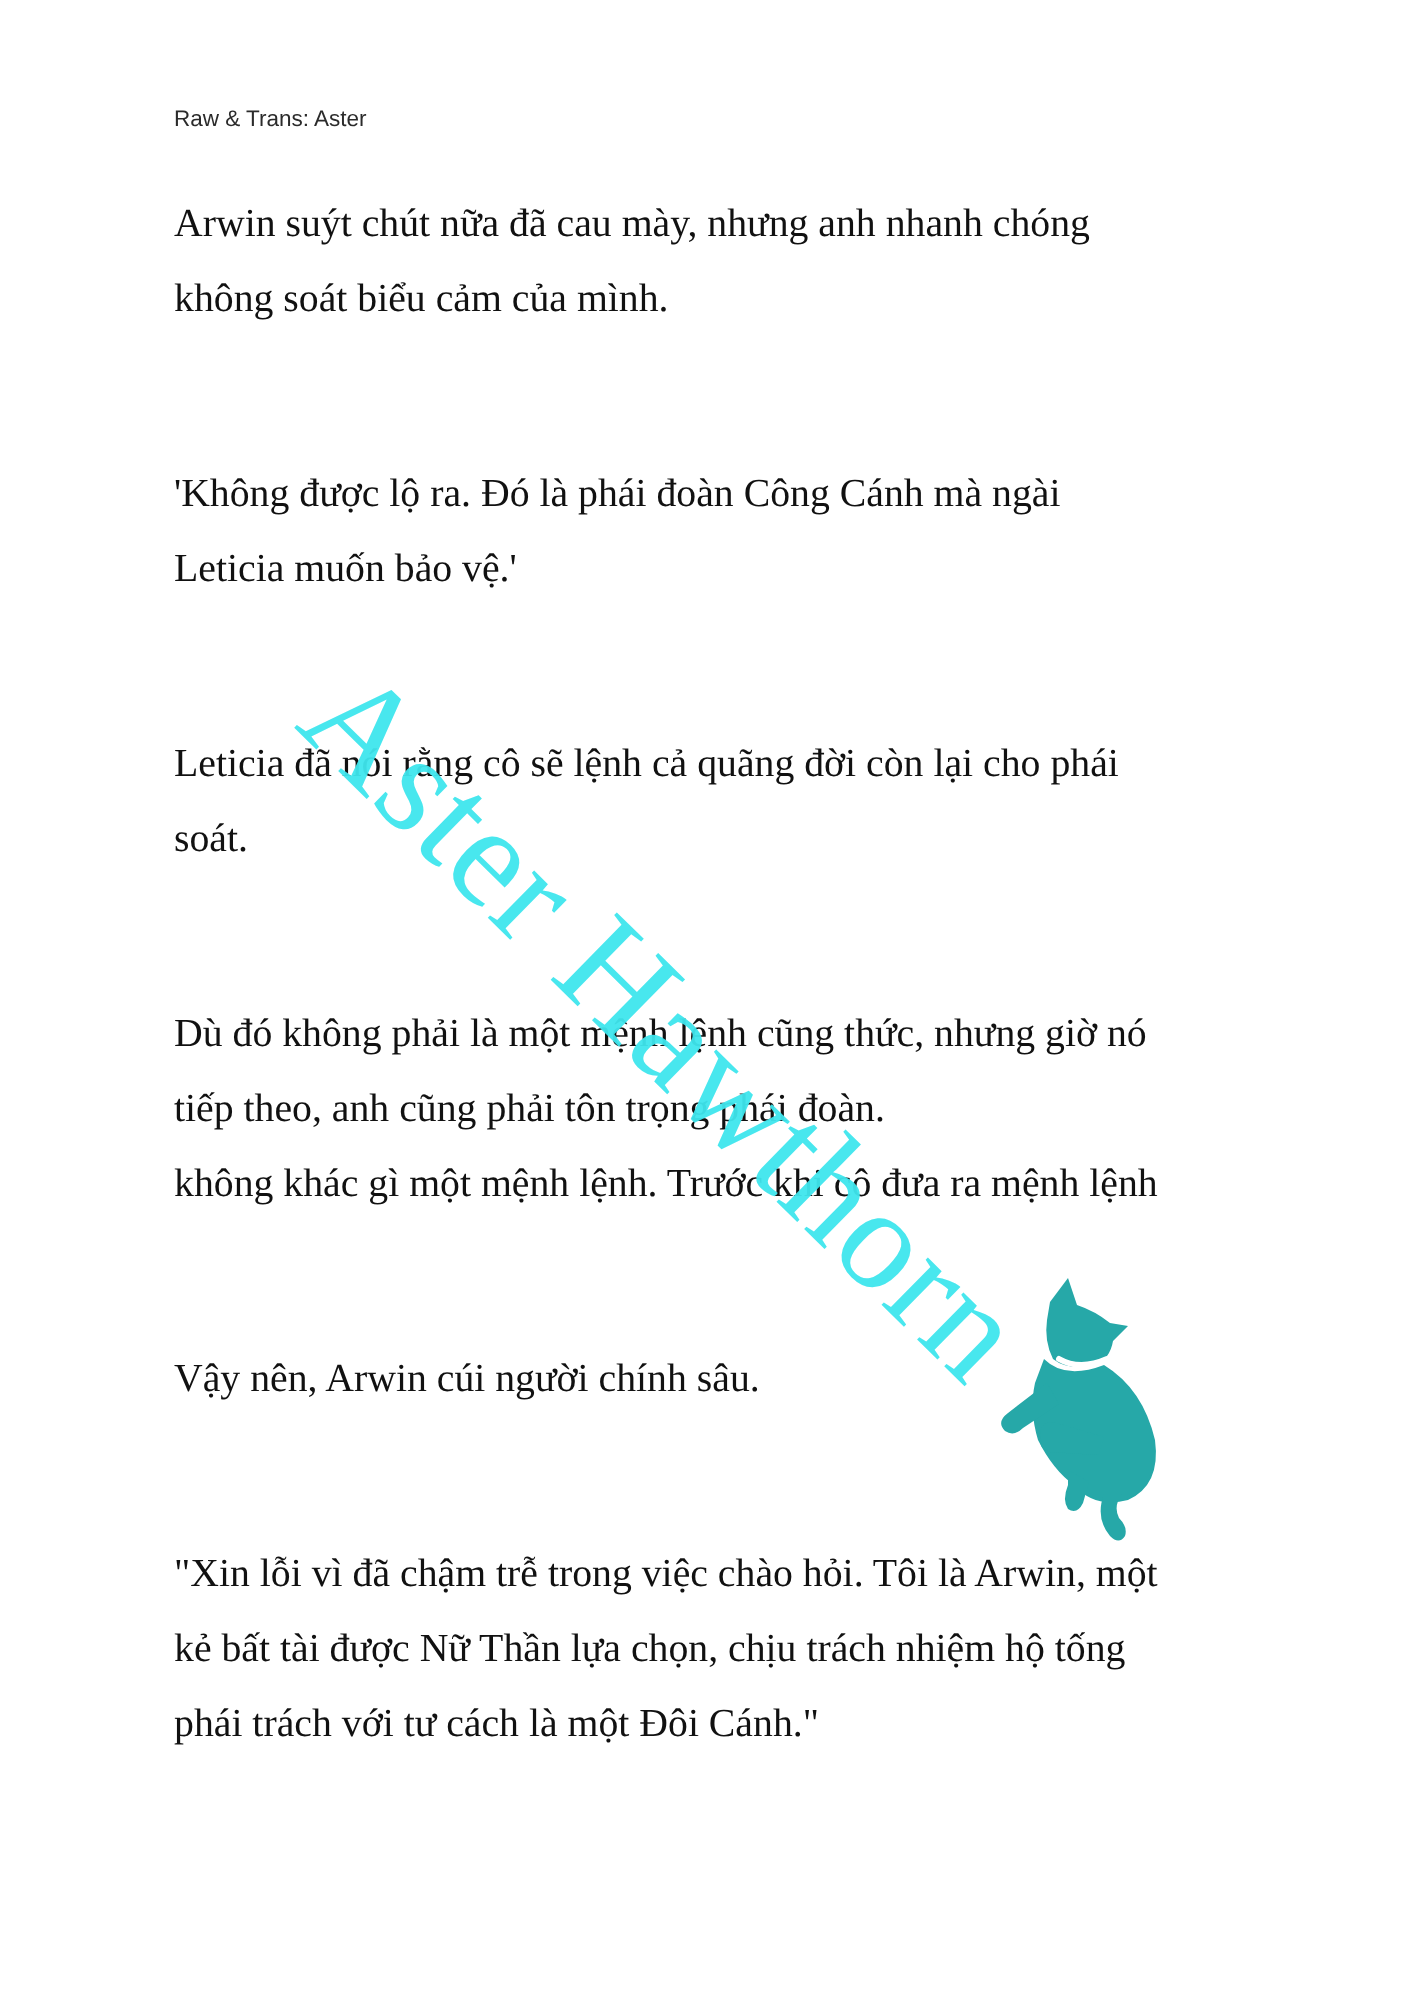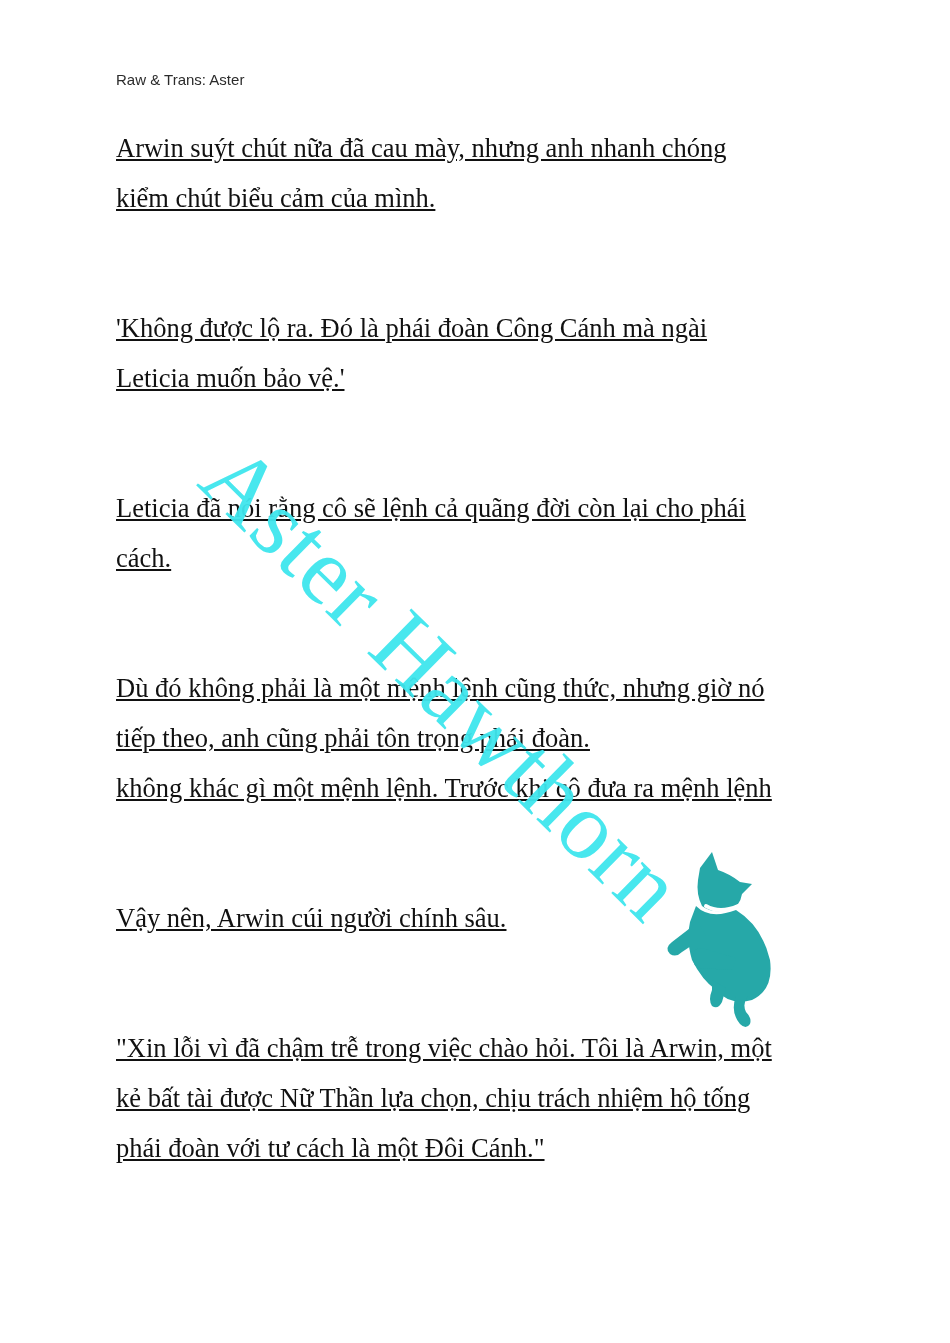--- a/index.html
+++ b/index.html
@@ -34,21 +34,20 @@
       left: 116px;
       top: 111px;
       width: 720px;
       font-family: "Liberation Serif", serif;
       font-size: 26.5px;
       color: #111111;
       line-height: 50px;
     }
     .para {
       margin: 0 0 80px 0;
-      text-decoration: underline;
     }
     .line {
       display: block;
       white-space: nowrap;
     }
     .watermark {
       position: absolute;
       left: 94px;
       top: 590px;
       font-family: "Liberation Serif", serif;
@@ -74,42 +73,42 @@
 </head>
 <body>
 
 <div class="page">
 
   <div class="header">Raw &amp; Trans: Aster</div>
 
   <div class="body-text">
     <p class="para">
       <span class="line">Arwin suýt chút nữa đã cau mày, nhưng anh nhanh chóng</span>
-      <span class="line">kiểm chút biểu cảm của mình.</span>
+      <span class="line">không soát biểu cảm của mình.</span>
     </p>
     <p class="para">
       <span class="line">'Không được lộ ra. Đó là phái đoàn Công Cánh mà ngài</span>
       <span class="line">Leticia muốn bảo vệ.'</span>
     </p>
     <p class="para">
       <span class="line">Leticia đã nói rằng cô sẽ lệnh cả quãng đời còn lại cho phái</span>
-      <span class="line">cách.</span>
+      <span class="line">soát.</span>
     </p>
     <p class="para">
       <span class="line">Dù đó không phải là một mệnh lệnh cũng thức, nhưng giờ nó</span>
       <span class="line">tiếp theo, anh cũng phải tôn trọng phái đoàn.</span>
       <span class="line">không khác gì một mệnh lệnh. Trước khi cô đưa ra mệnh lệnh</span>
     </p>
     <p class="para">
       <span class="line">Vậy nên, Arwin cúi người chính sâu.</span>
     </p>
     <p class="para">
       <span class="line">"Xin lỗi vì đã chậm trễ trong việc chào hỏi. Tôi là Arwin, một</span>
       <span class="line">kẻ bất tài được Nữ Thần lựa chọn, chịu trách nhiệm hộ tống</span>
-      <span class="line">phái đoàn với tư cách là một Đôi Cánh."</span>
+      <span class="line">phái trách với tư cách là một Đôi Cánh."</span>
     </p>
   </div>
 
   <div class="watermark">Aster Hawthorn</div>
 
   <svg class="cat" viewBox="0 0 130 190" xmlns="http://www.w3.org/2000/svg">
     <g fill="#26a8a8">
 
       <path d="M48 28 L60 12 L66 30 Q78 34 88 42 L100 44 L90 54 Q88 66 78 70 Q60 74 50 66 Q44 54 46 40 Z"></path>
 

